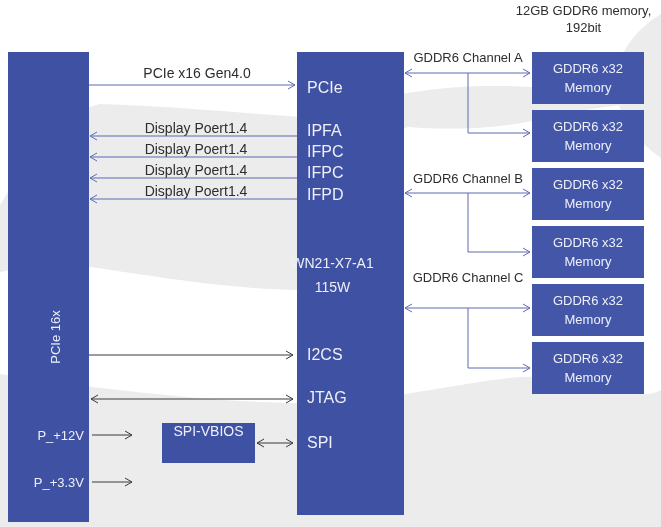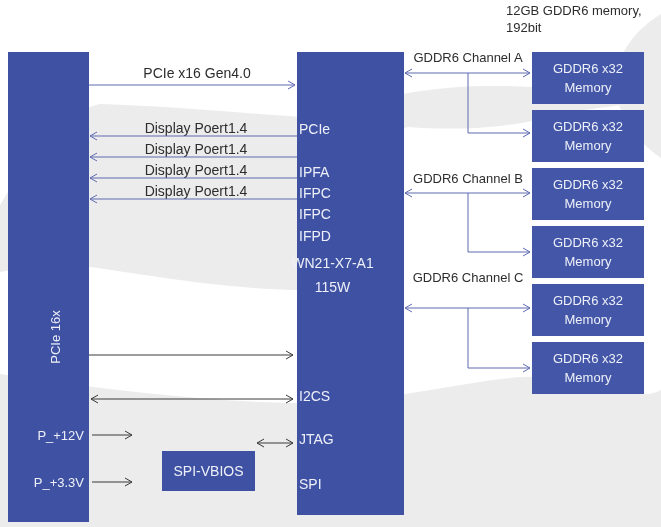--- a/index.html
+++ b/index.html
@@ -8,28 +8,28 @@
   }
   html,body{margin:0;padding:0;}
   body{font-family:"Liberation Sans", sans-serif;}
   #stage{position:relative;width:661px;height:527px;background:var(--c-bg);overflow:hidden;}
   svg.layer{position:absolute;left:0;top:0;width:661px;height:527px;}
   .swoosh{fill:var(--c-swoosh);stroke:none;}
   .blk{position:absolute;background:var(--c-block);}
   .blk.mem{background:var(--c-mem);}
   .lbl{position:absolute;color:var(--c-text);font-size:14px;line-height:18px;white-space:nowrap;}
   .lbl.center{text-align:center;}
-  .port{position:absolute;left:299px;height:18px;line-height:18px;font-size:14px;color:var(--c-block-text);white-space:nowrap;margin-top:41px;}
+  .port{position:absolute;left:307px;height:18px;line-height:18px;font-size:16px;color:var(--c-block-text);white-space:nowrap;}
   .gpu-center{position:absolute;left:279px;width:107px;text-align:center;font-size:14px;line-height:18px;color:var(--c-block-text);}
   .memblk{position:absolute;left:532px;width:112px;height:52px;display:flex;flex-direction:column;align-items:center;justify-content:center;font-size:13px;line-height:19px;color:var(--c-block-text);}
   .chan{position:absolute;left:400px;width:136px;text-align:center;font-size:13px;line-height:16px;color:var(--c-text);white-space:nowrap;}
   .pwr{position:absolute;left:8px;width:81px;box-sizing:border-box;padding-right:5px;text-align:right;font-size:13px;line-height:18px;color:var(--c-block-text);white-space:nowrap;}
-  .title{position:absolute;left:506px;top:2px;width:155px;font-size:13px;line-height:17px;color:var(--c-text);}
+  .title{position:absolute;left:506px;top:2px;width:155px;text-align:center;font-size:13px;line-height:17px;color:var(--c-text);}
   .vlabel{position:absolute;left:-12px;top:276px;width:120px;height:18px;line-height:18px;text-align:center;font-size:13px;color:var(--c-block-text);transform:rotate(-90deg);transform-origin:center;white-space:nowrap;}
-  .spivbios{position:absolute;left:162px;top:423px;width:93px;height:40px;display:flex;align-items:center;justify-content:center;font-size:14px;color:var(--c-block-text);margin-top:28px;}
+  .spivbios{position:absolute;left:162px;top:423px;width:93px;height:40px;display:flex;align-items:flex-start;justify-content:center;font-size:14px;color:var(--c-block-text);}
   line{stroke-width:1;}
   .lb{stroke:var(--c-arrow-blue);}
   .ld{stroke:var(--c-arrow-dark);}
   .mkb{stroke:var(--c-arrow-blue);fill:none;}
   .mkd{stroke:var(--c-arrow-dark);fill:none;}
 </style>
 </head>
 <body>
 
 <div id="stage">

